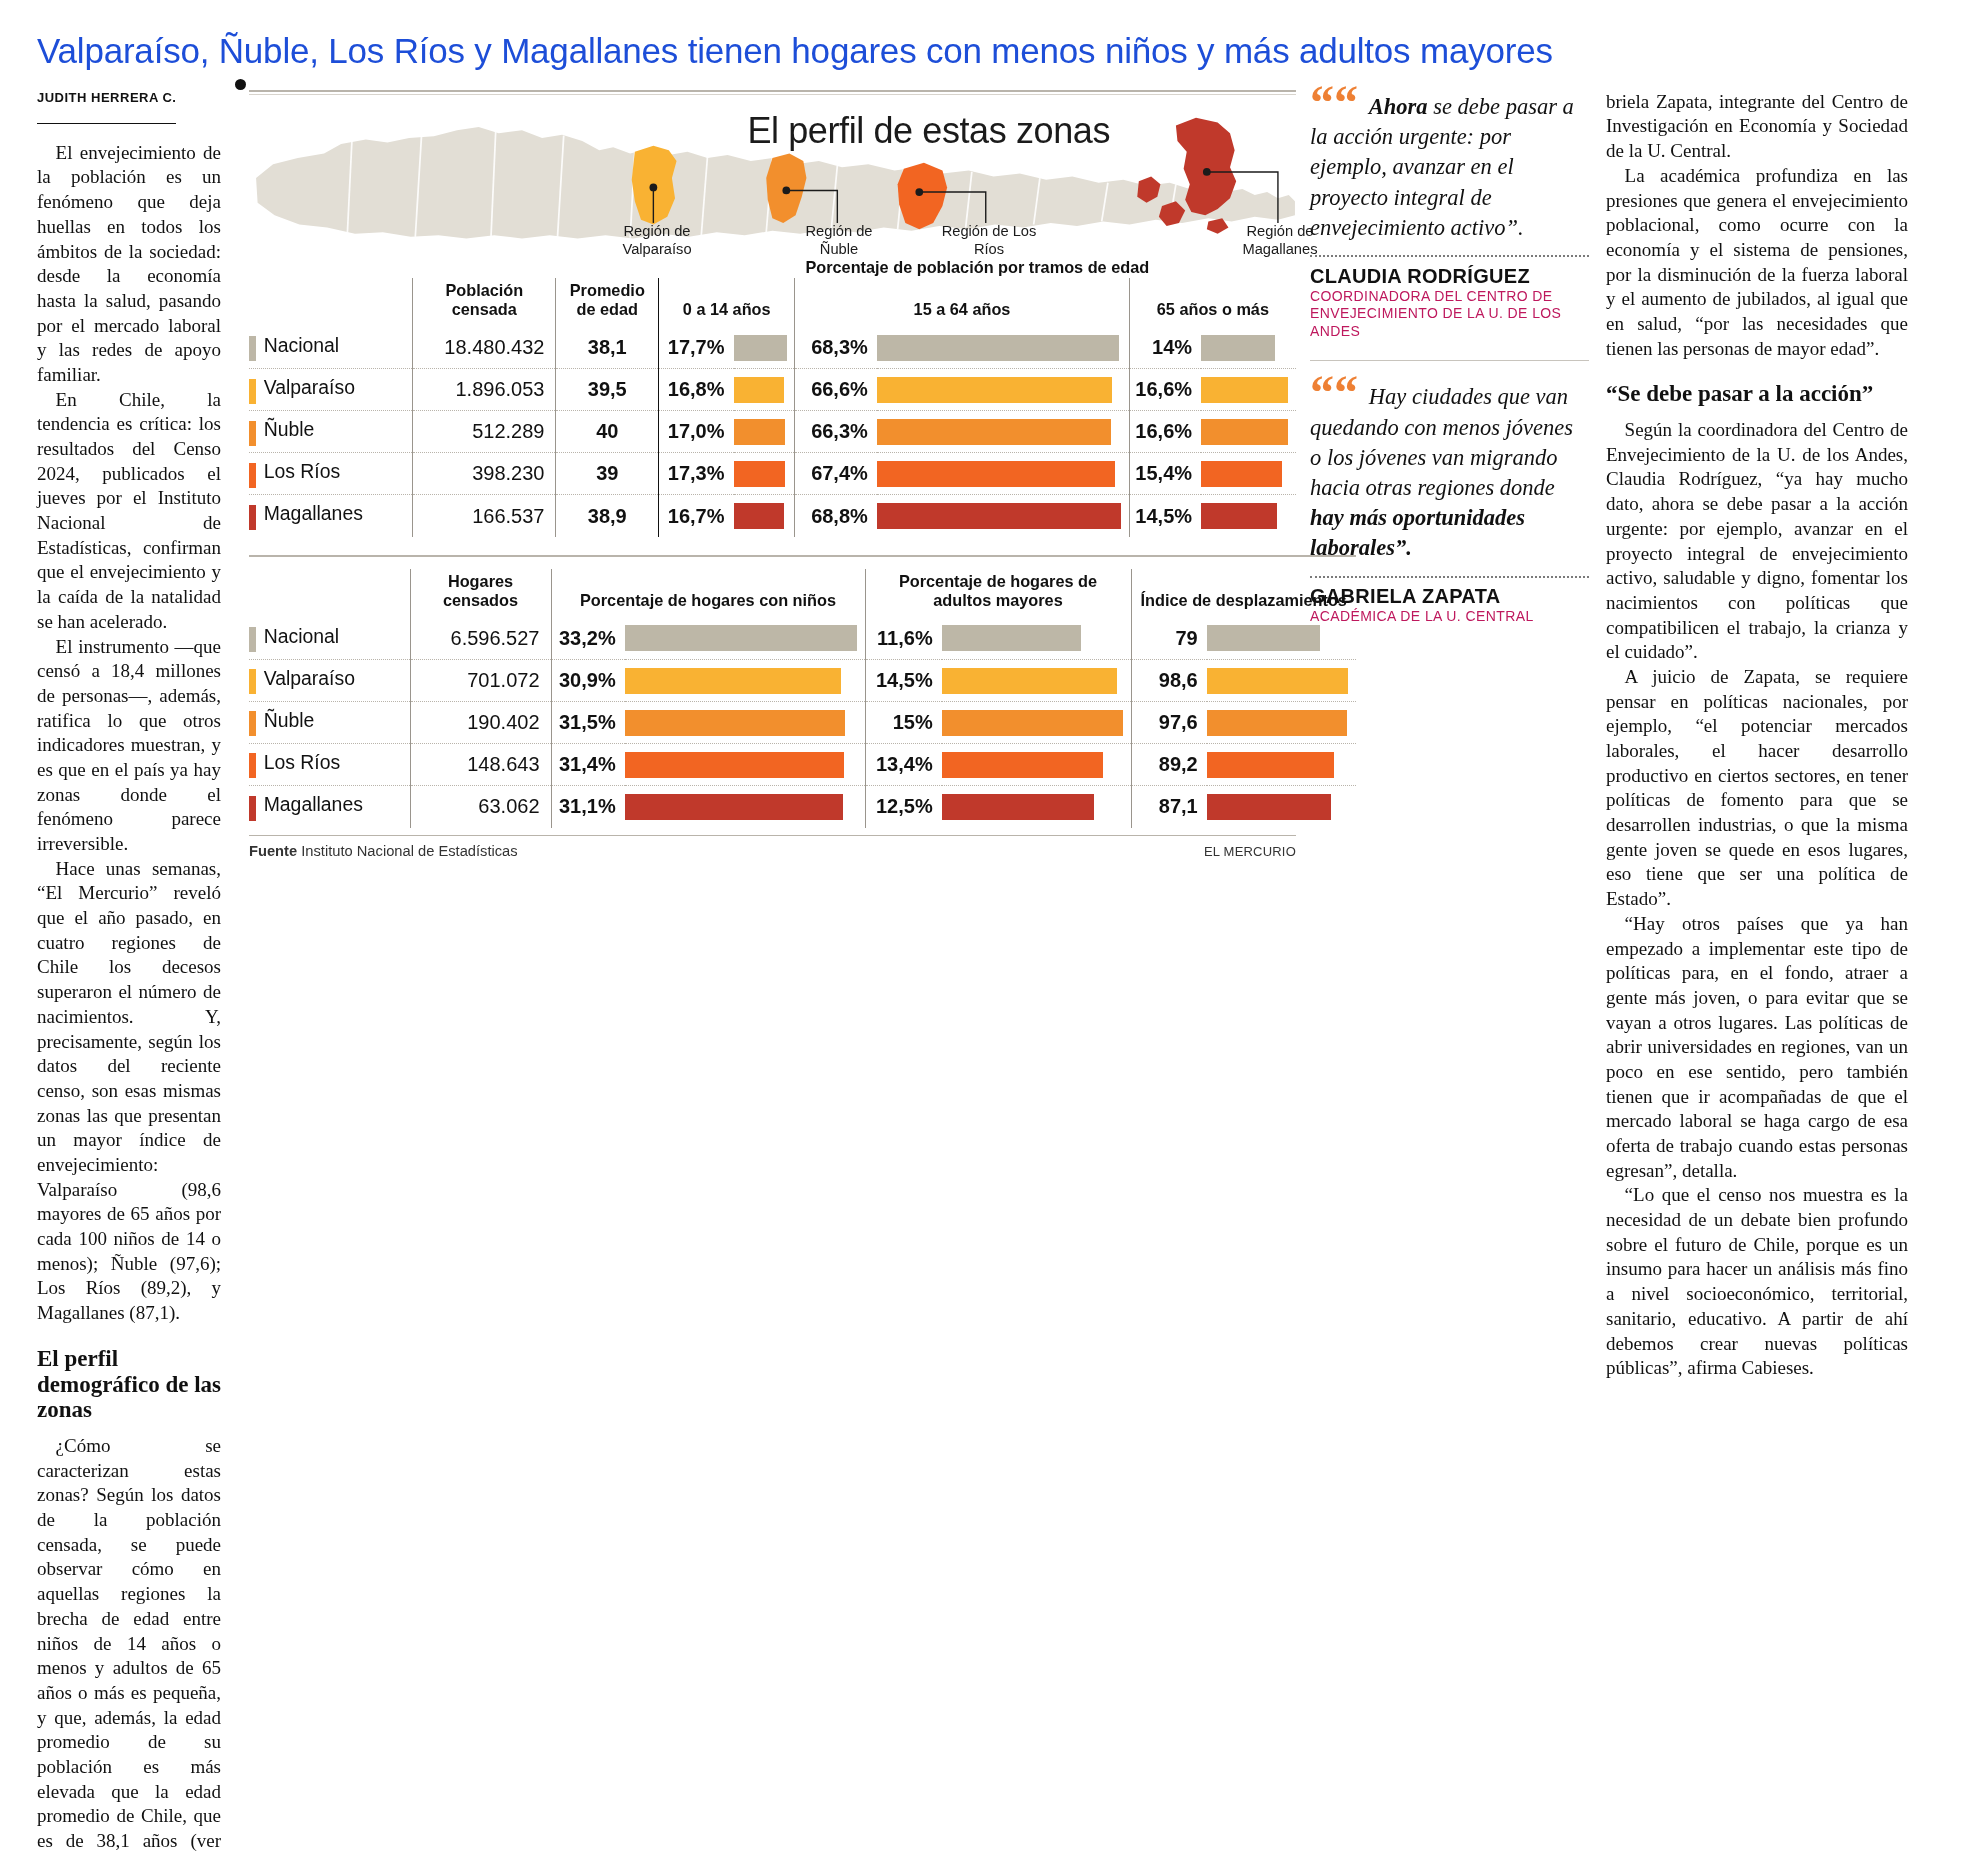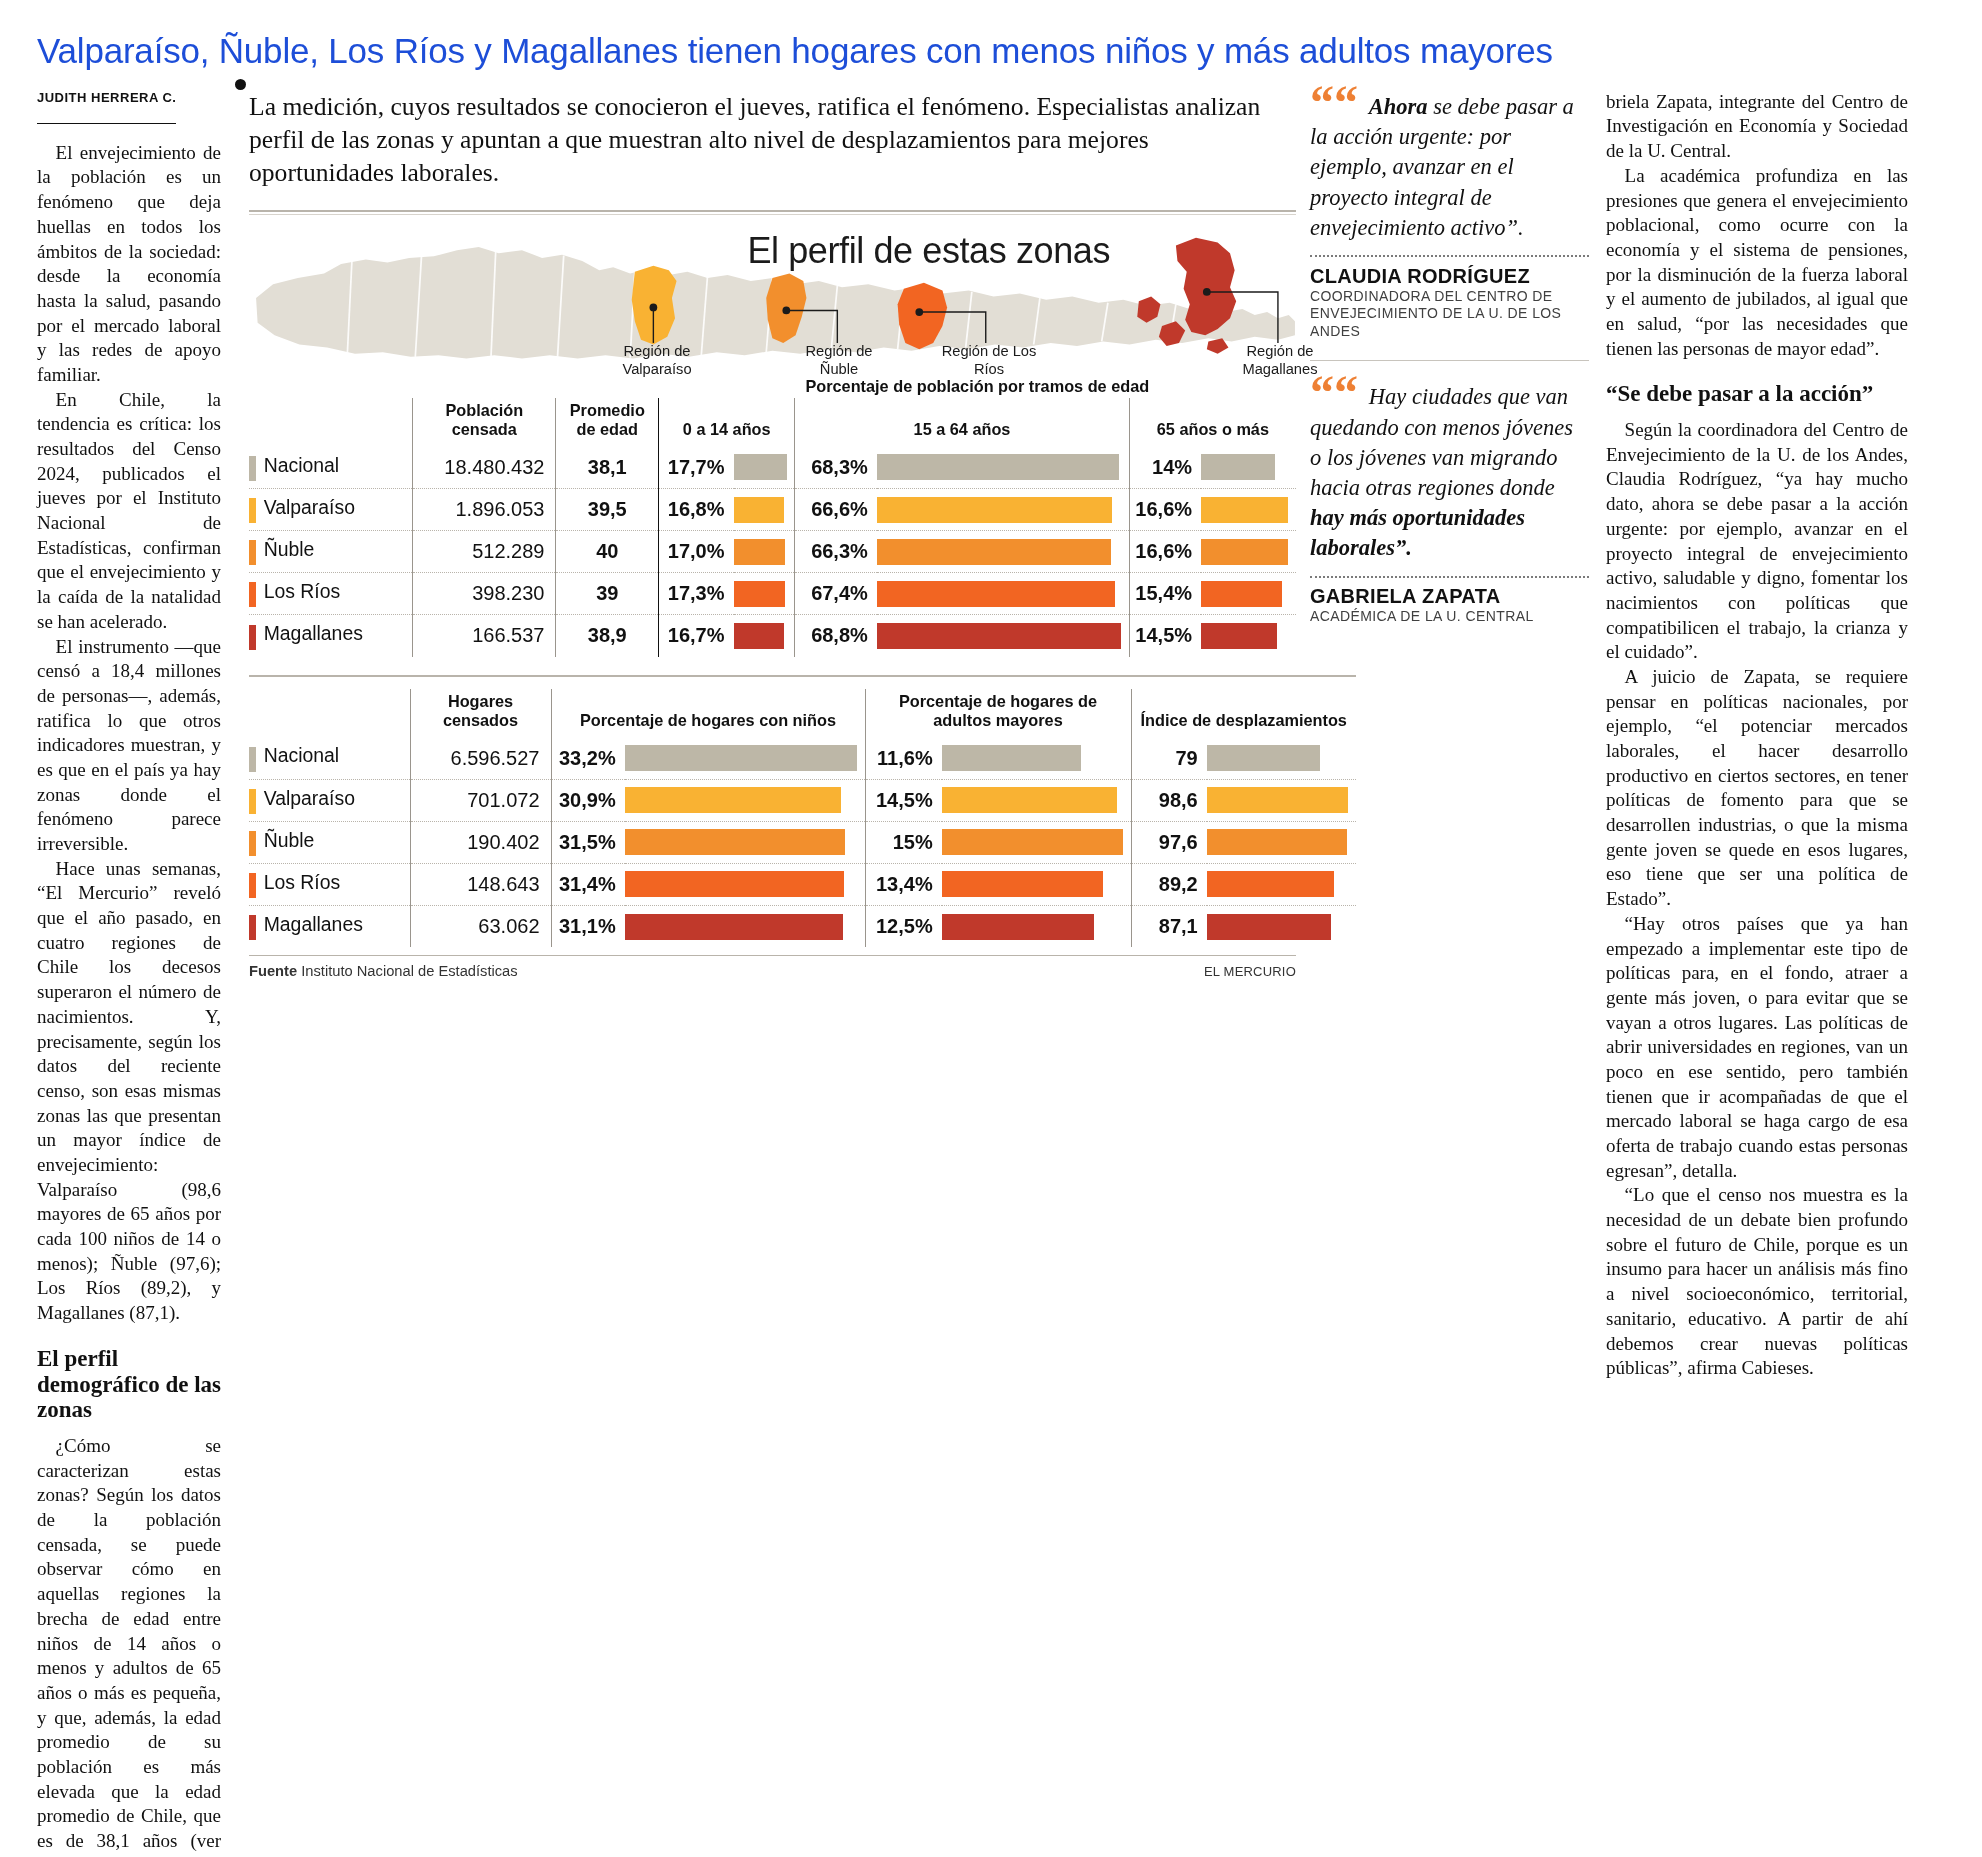--- a/index.html
+++ b/index.html
@@ -150,21 +150,21 @@
     font-size:22.5px; line-height:1.34; display:inline;
   }
   .qtext b { font-weight:700; font-style:italic; }
   .qrule { border-bottom:2.3px dotted #7a7a7a; margin:12.4px 0 7.7px 0; }
   .qname {
     font-family:"Liberation Sans", sans-serif; font-weight:700;
     font-size:20px; letter-spacing:0.3px;
   }
   .qrole {
     font-family:"Liberation Sans", sans-serif; font-size:14px;
-    letter-spacing:0.4px; line-height:1.25; color:#404040;
+    letter-spacing:0.4px; line-height:1.25; color:#be185d;
   }
   .qsep { border-top:1.5px solid #c8c4bd; margin:20px 0 18.6px 0; }
 </style>
 </head>
 <body>
 
 <div class="page">
 
   <div class="kicker">Valparaíso, Ñuble, Los Ríos y Magallanes tienen hogares con menos niños y más adultos mayores</div>
 
@@ -179,21 +179,20 @@
       <div class="subhead">El perfil demográfico de las zonas</div>
       <p>¿Cómo se caracterizan estas zonas? Según los datos de la población censada, se puede observar cómo en aquellas regiones la brecha de edad entre niños de 14 años o menos y adultos de 65 años o más es pequeña, y que, además, la edad promedio de su población es más elevada que la edad promedio de Chile, que es de 38,1 años (ver infografía).</p>
       
       
     </div>
 
     <div></div>
 
     <div>
       <div class="rule-dot"></div>
-      <div class="standfirst">La medición, cuyos resultados se conocieron el jueves, ratifica el fenómeno. Especialistas analizan perfil de las zonas y apuntan a que muestran alto nivel de desplazamientos para mejores oportunidades laborales.</div>
 
       <div class="info">
 
         <div class="map-wrap">
           <div class="map-title">El perfil de estas zonas</div>
           <svg class="map-svg" width="1053" height="143" viewBox="0 0 1360 185">
 
             <path d="M8,92 L30,74 L62,66 L96,60 L118,48 L150,42 L178,46 L206,40 L238,38 L268,30 L296,26 L322,34 L352,30 L378,40 L404,36 L430,44 L452,56 L470,52 L492,60 L516,54 L542,62 L566,58 L592,66 L618,62 L648,70 L676,66 L706,74 L736,70 L766,78 L800,74 L834,82 L864,78 L896,86 L930,82 L962,90 L996,86 L1030,94 L1064,90 L1098,98 L1130,94 L1160,102 L1190,98 L1216,106 L1240,102 L1262,110 L1284,106 L1300,114 L1316,110 L1330,118 L1344,114 L1352,122 L1352,140 L1330,146 L1300,142 L1270,148 L1240,144 L1206,150 L1172,146 L1138,152 L1104,148 L1070,154 L1036,150 L1000,156 L964,152 L928,158 L892,154 L856,160 L820,156 L784,162 L748,158 L712,164 L676,160 L640,166 L604,162 L568,168 L532,164 L496,170 L460,166 L424,170 L388,166 L352,170 L316,166 L280,170 L244,166 L208,168 L172,162 L136,164 L100,156 L64,152 L32,140 L10,124 Z" fill="#e2ded5"></path>
 
             <g stroke="#ffffff" stroke-width="2.2" fill="none" opacity="0.9">

